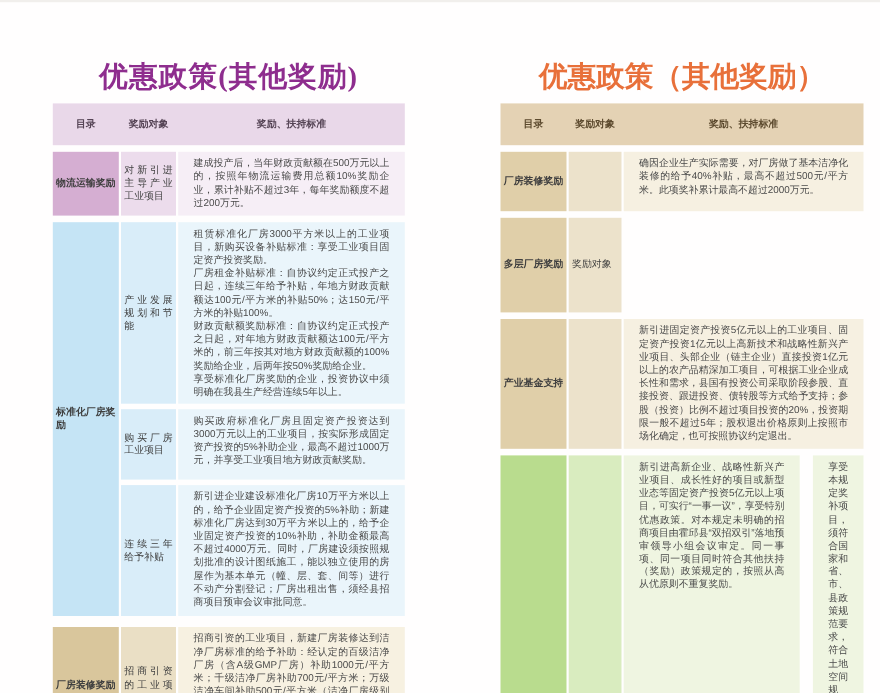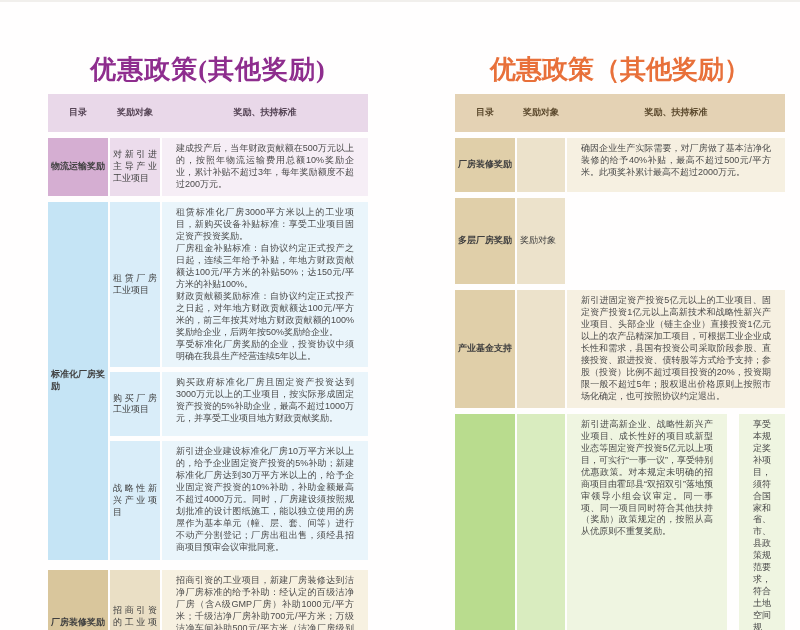--- a/index.html
+++ b/index.html
@@ -71,32 +71,32 @@
       <div class="sec sec3L">
         <div class="cell lab p1 hL0">物流运输奖励</div>
         <div class="cell tgt p2 hL0">对新引进主导产业工业项目</div>
         <div class="cell bod p3 hL0">建成投产后，当年财政贡献额在500万元以上的，按照年物流运输费用总额10%奖励企业，累计补贴不超过3年，每年奖励额度不超过200万元。</div>
       </div>
 
       <div class="sec sec2">
         <div class="cell lab b1">标准化厂房奖励</div>
         <div class="subcol">
           <div class="subrow">
-            <div class="cell tgt b2 hLr0">租赁厂房工业项目</div>
+            <div class="cell tgt b2 hLr0">产业发展规划和节能</div>
             <div class="cell bod b3 hLr0">租赁标准化厂房3000平方米以上的工业项目，新购买设备补贴标准：享受工业项目固定资产投资奖励。
 厂房租金补贴标准：自协议约定正式投产之日起，连续三年给予补贴，年地方财政贡献额达100元/平方米的补贴50%；达150元/平方米的补贴100%。
 财政贡献额奖励标准：自协议约定正式投产之日起，对年地方财政贡献额达100元/平方米的，前三年按其对地方财政贡献额的100%奖励给企业，后两年按50%奖励给企业。
 享受标准化厂房奖励的企业，投资协议中须明确在我县生产经营连续5年以上。</div>
           </div>
           <div class="subrow">
             <div class="cell tgt b2 hLr1">购买厂房工业项目</div>
             <div class="cell bod b3 hLr1">购买政府标准化厂房且固定资产投资达到3000万元以上的工业项目，按实际形成固定资产投资的5%补助企业，最高不超过1000万元，并享受工业项目地方财政贡献奖励。</div>
           </div>
           <div class="subrow">
-            <div class="cell tgt b2 hLr2">战略性新兴产业项目</div>
+            <div class="cell tgt b2 hLr2">连续三年给予补贴</div>
             <div class="cell bod b3 hLr2">新引进企业建设标准化厂房10万平方米以上的，给予企业固定资产投资的5%补助；新建标准化厂房达到30万平方米以上的，给予企业固定资产投资的10%补助，补助金额最高不超过4000万元。同时，厂房建设须按照规划批准的设计图纸施工，能以独立使用的房屋作为基本单元（幢、层、套、间等）进行不动产分割登记；厂房出租出售，须经县招商项目预审会议审批同意。</div>
           </div>
         </div>
       </div>
 
       <div class="sec sec3L hL2">
         <div class="cell lab t1">厂房装修奖励</div>
         <div class="cell tgt t2">招商引资的工业项目</div>
         <div class="cell bod t3">招商引资的工业项目，新建厂房装修达到洁净厂房标准的给予补助：经认定的百级洁净厂房（含A级GMP厂房）补助1000元/平方米；千级洁净厂房补助700元/平方米；万级洁净车间补助500元/平方米（洁净厂房级别委托有资质的检测机构检测认定）。对经第三方检测达不到万级清洁无尘车间标准或不申请检测，但</div>
       </div>

